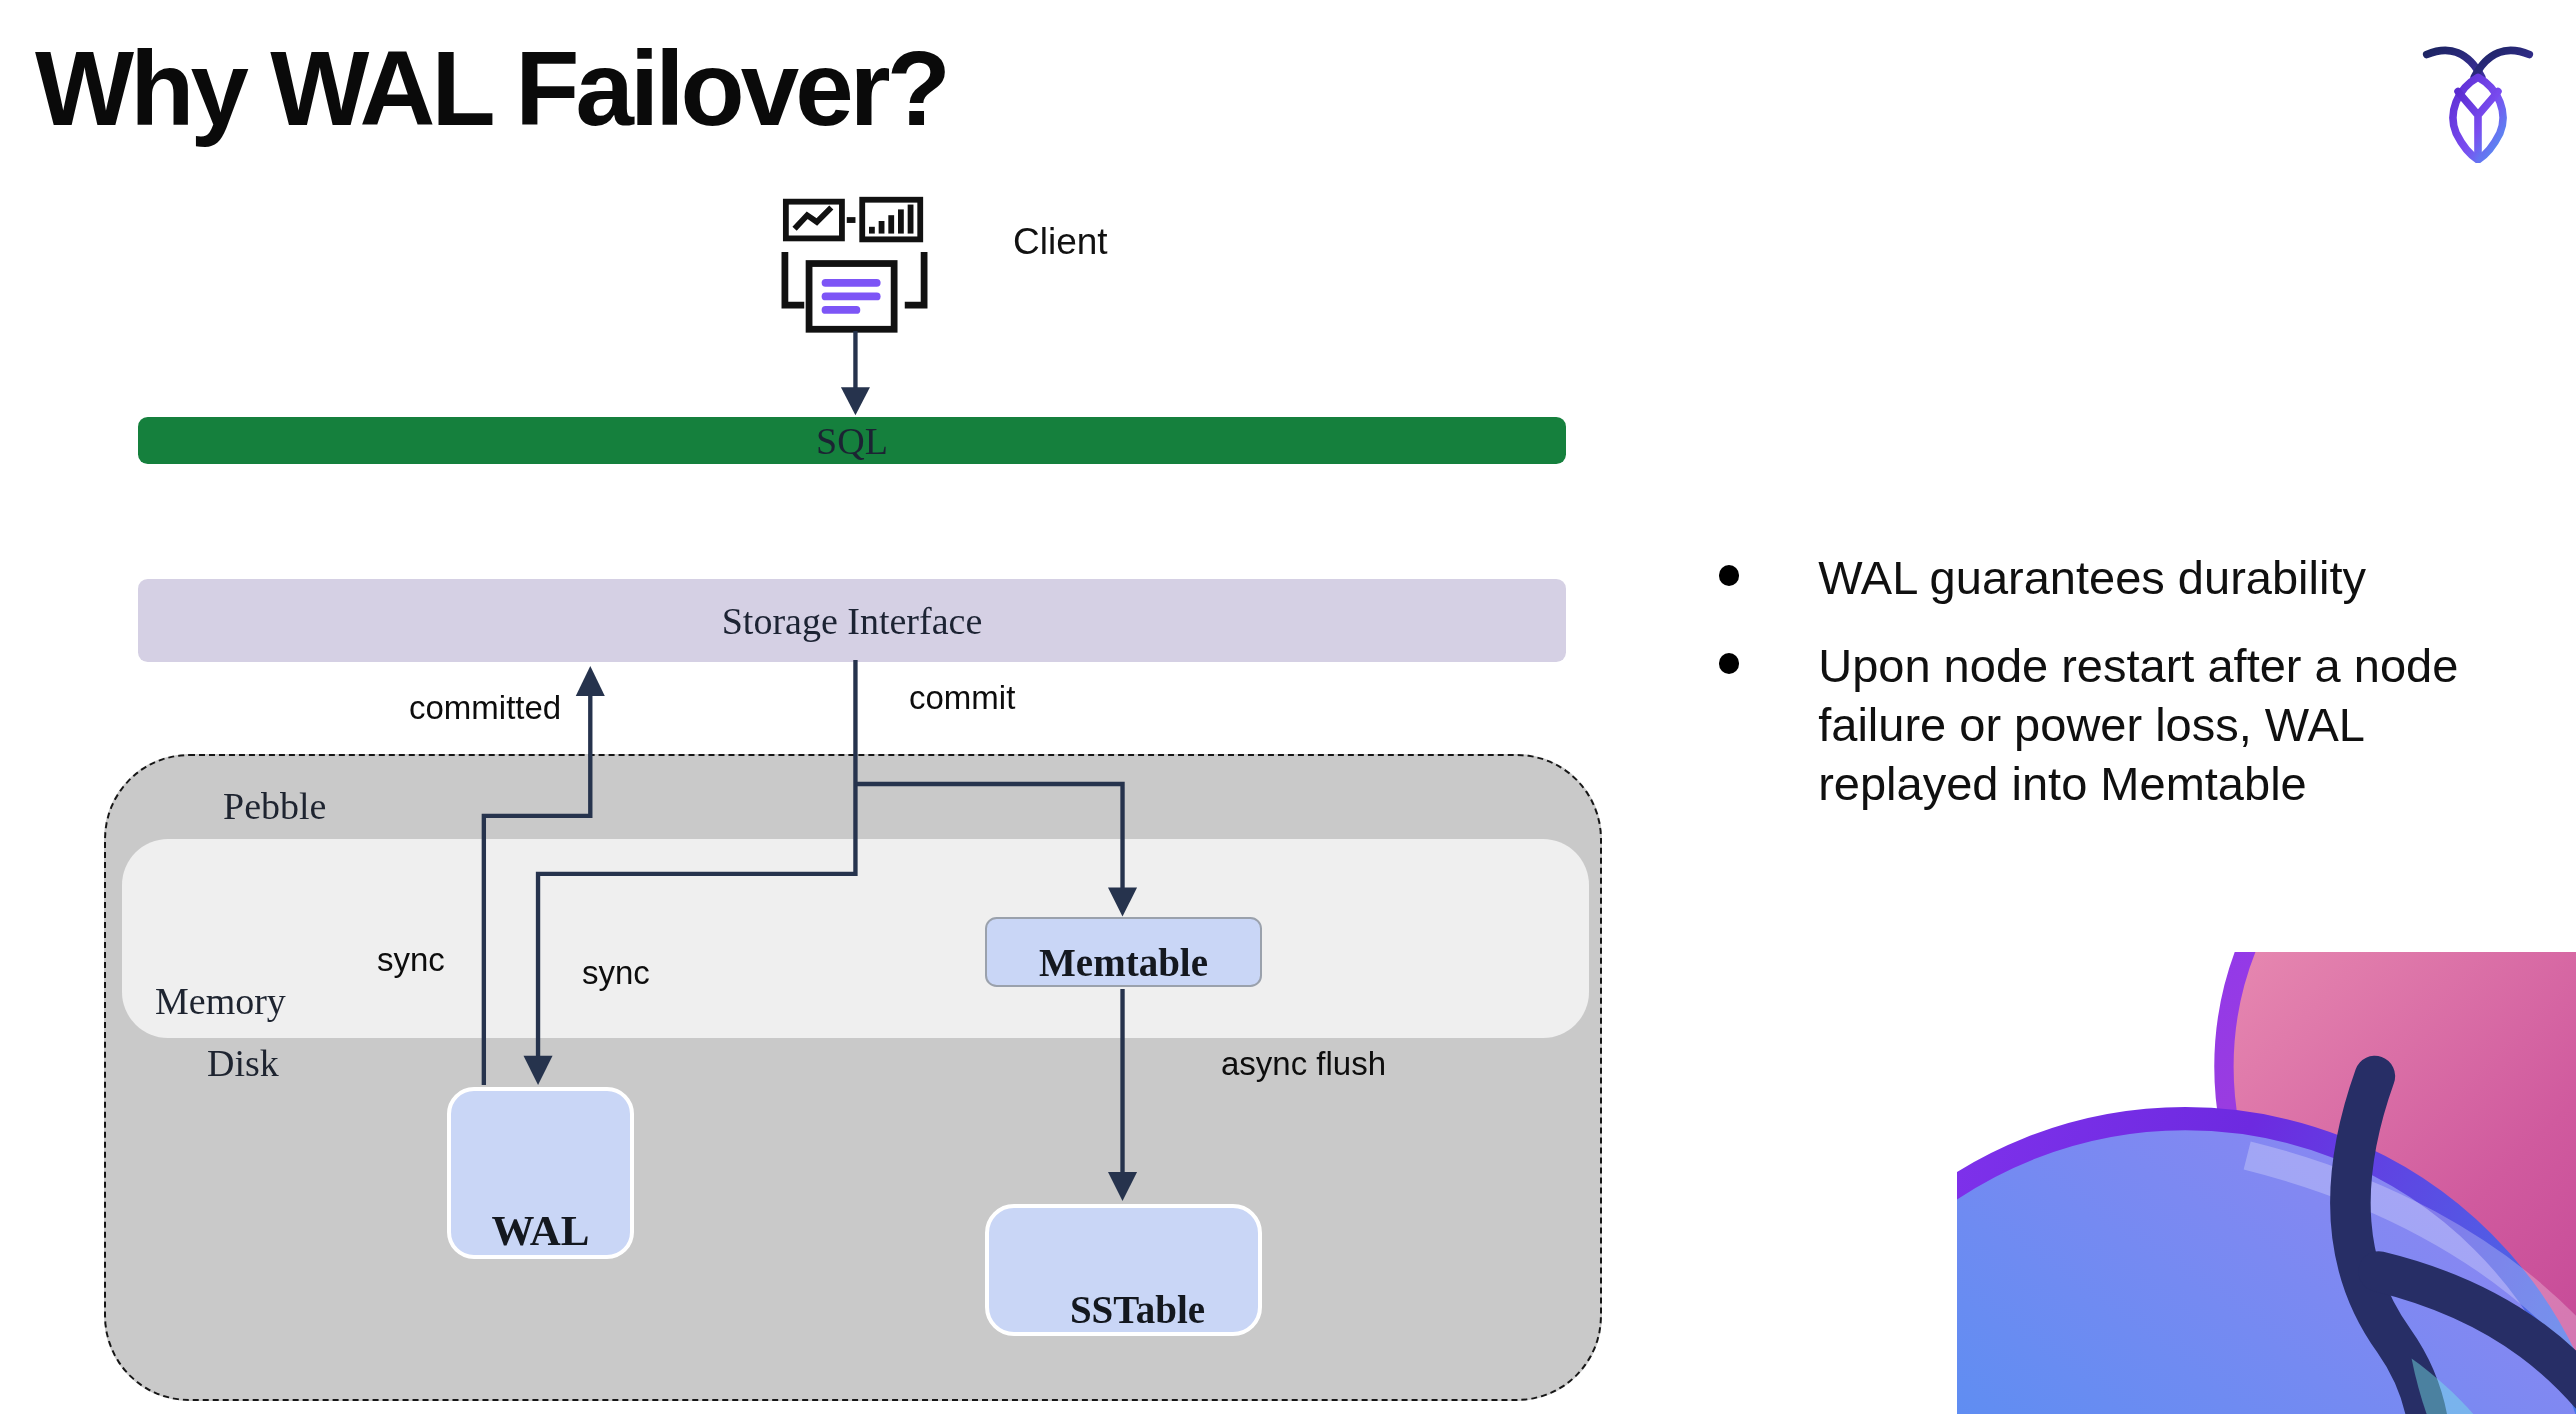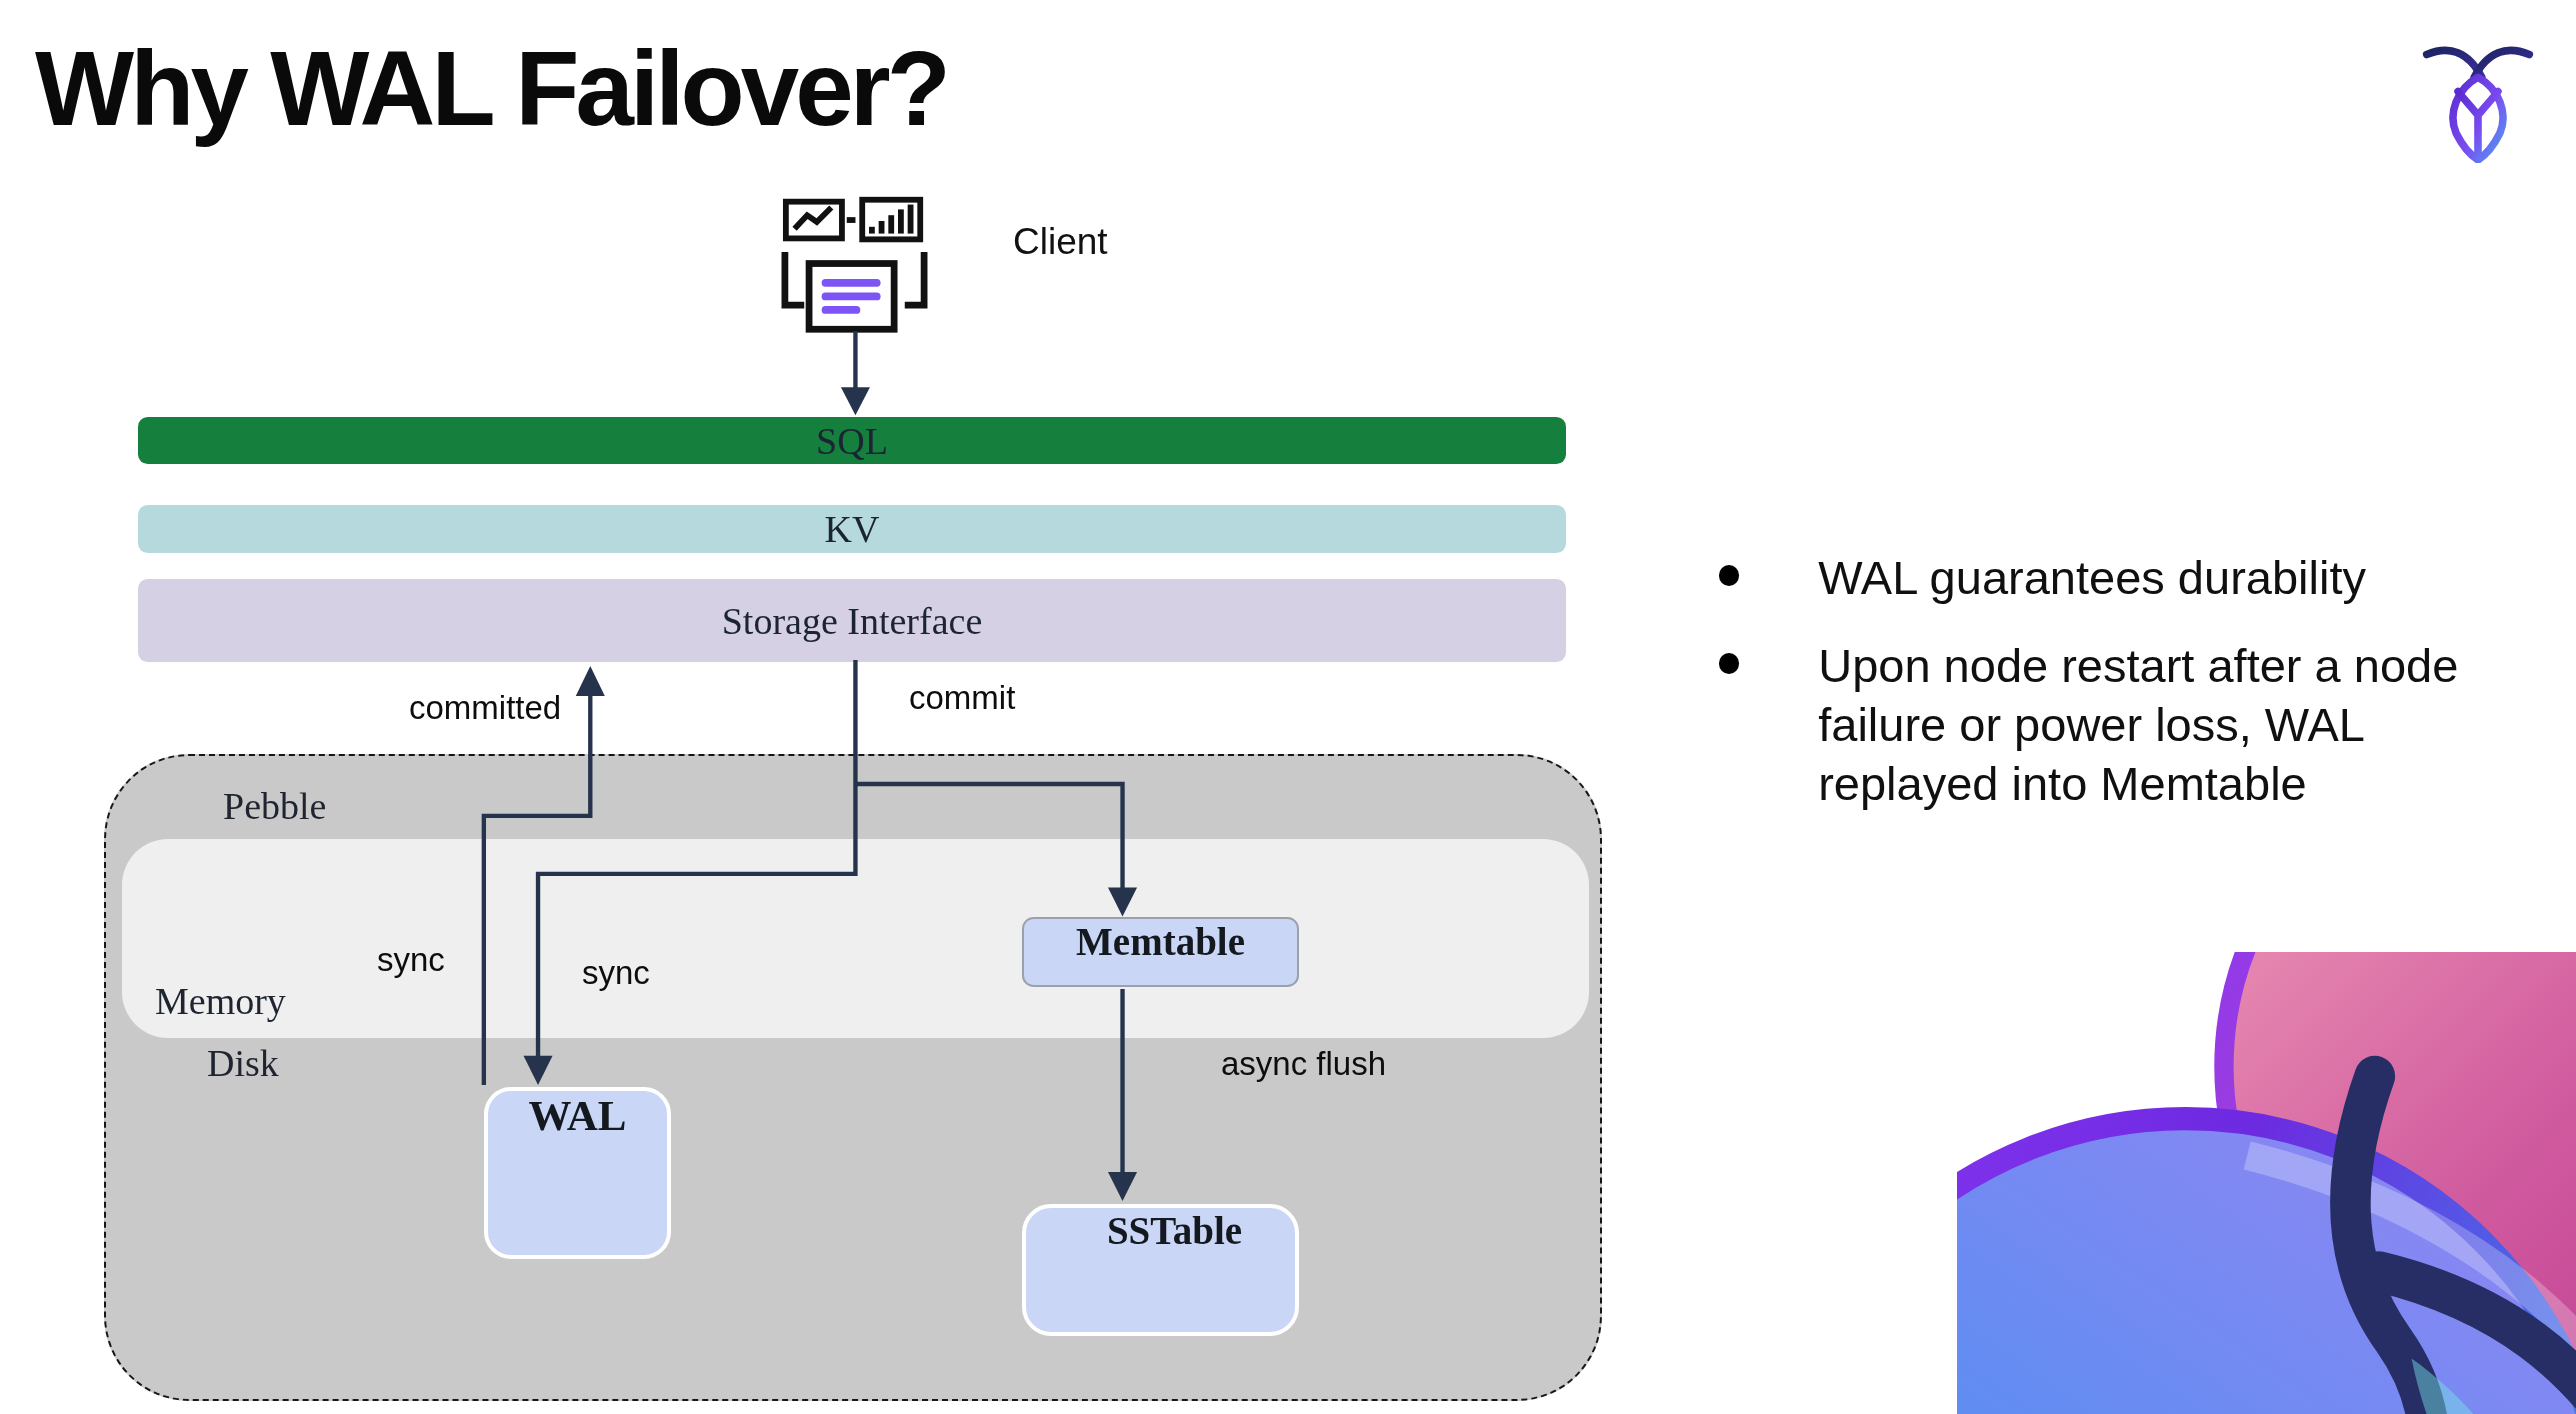--- a/index.html
+++ b/index.html
@@ -35,23 +35,23 @@
   }
   .zone-label{
     position:absolute;font-family:"Liberation Serif", serif;
     font-size:38px;color:#1e2430;
   }
   .lbl-pebble{left:223px;top:784px;}
   .lbl-memory{left:155px;top:979px;}
   .lbl-disk{left:207px;top:1041px;}
 
   .node{
-    position:absolute;display:flex;align-items:flex-start;justify-content:center;
+    position:absolute;display:flex;align-items:flex-end;justify-content:center;
     font-family:"Liberation Serif", serif;font-weight:bold;color:#14181f;
-    background:#c9d6f6;box-sizing:border-box;margin-left:37px;
+    background:#c9d6f6;box-sizing:border-box;
   }
   .node-wal{left:447px;top:1087px;width:187px;height:172px;border:4.8px solid #fff;border-radius:27px;font-size:43px;}
   .node-memtable{left:985px;top:917px;width:277px;height:70px;border:2.9px solid #9aa1ac;border-radius:11.6px;font-size:39px;}
   .node-sstable{left:985px;top:1204px;width:277px;height:132px;border:4.8px solid #fff;border-radius:29px;font-size:39px;padding-left:28px;}
 
   .edge-label{position:absolute;font-size:33px;color:#0d0d0d;}
   .lbl-committed{left:409px;top:689px;}
   .lbl-commit{left:909px;top:679px;}
   .lbl-sync-left{left:377px;top:941px;}
   .lbl-sync-right{left:582px;top:954px;}
@@ -107,23 +107,20 @@
     <rect x="33" y="74" width="88" height="68" fill="#fff" stroke="#111" stroke-width="7"></rect>
     <line x1="50" y1="94" x2="103" y2="94" stroke="#7d55f6" stroke-width="8" stroke-linecap="round"></line>
     <line x1="50" y1="108" x2="103" y2="108" stroke="#7d55f6" stroke-width="8" stroke-linecap="round"></line>
     <line x1="50" y1="122" x2="82" y2="122" stroke="#7d55f6" stroke-width="8" stroke-linecap="round"></line>
   </svg>
   <div class="client-label">Client</div>
 
   <div class="layer-bar bar-sql">
     <span>SQL</span>
   </div>
-  <div class="layer-bar bar-kv">
-    <span>KV</span>
-  </div>
   <div class="layer-bar bar-storage">
     <span>Storage Interface</span>
   </div>
 
   <div class="pebble">
     <div class="memory-band"></div>
   </div>
   <div class="zone-label lbl-pebble">Pebble</div>
   <div class="zone-label lbl-memory">Memory</div>
   <div class="zone-label lbl-disk">Disk</div>

